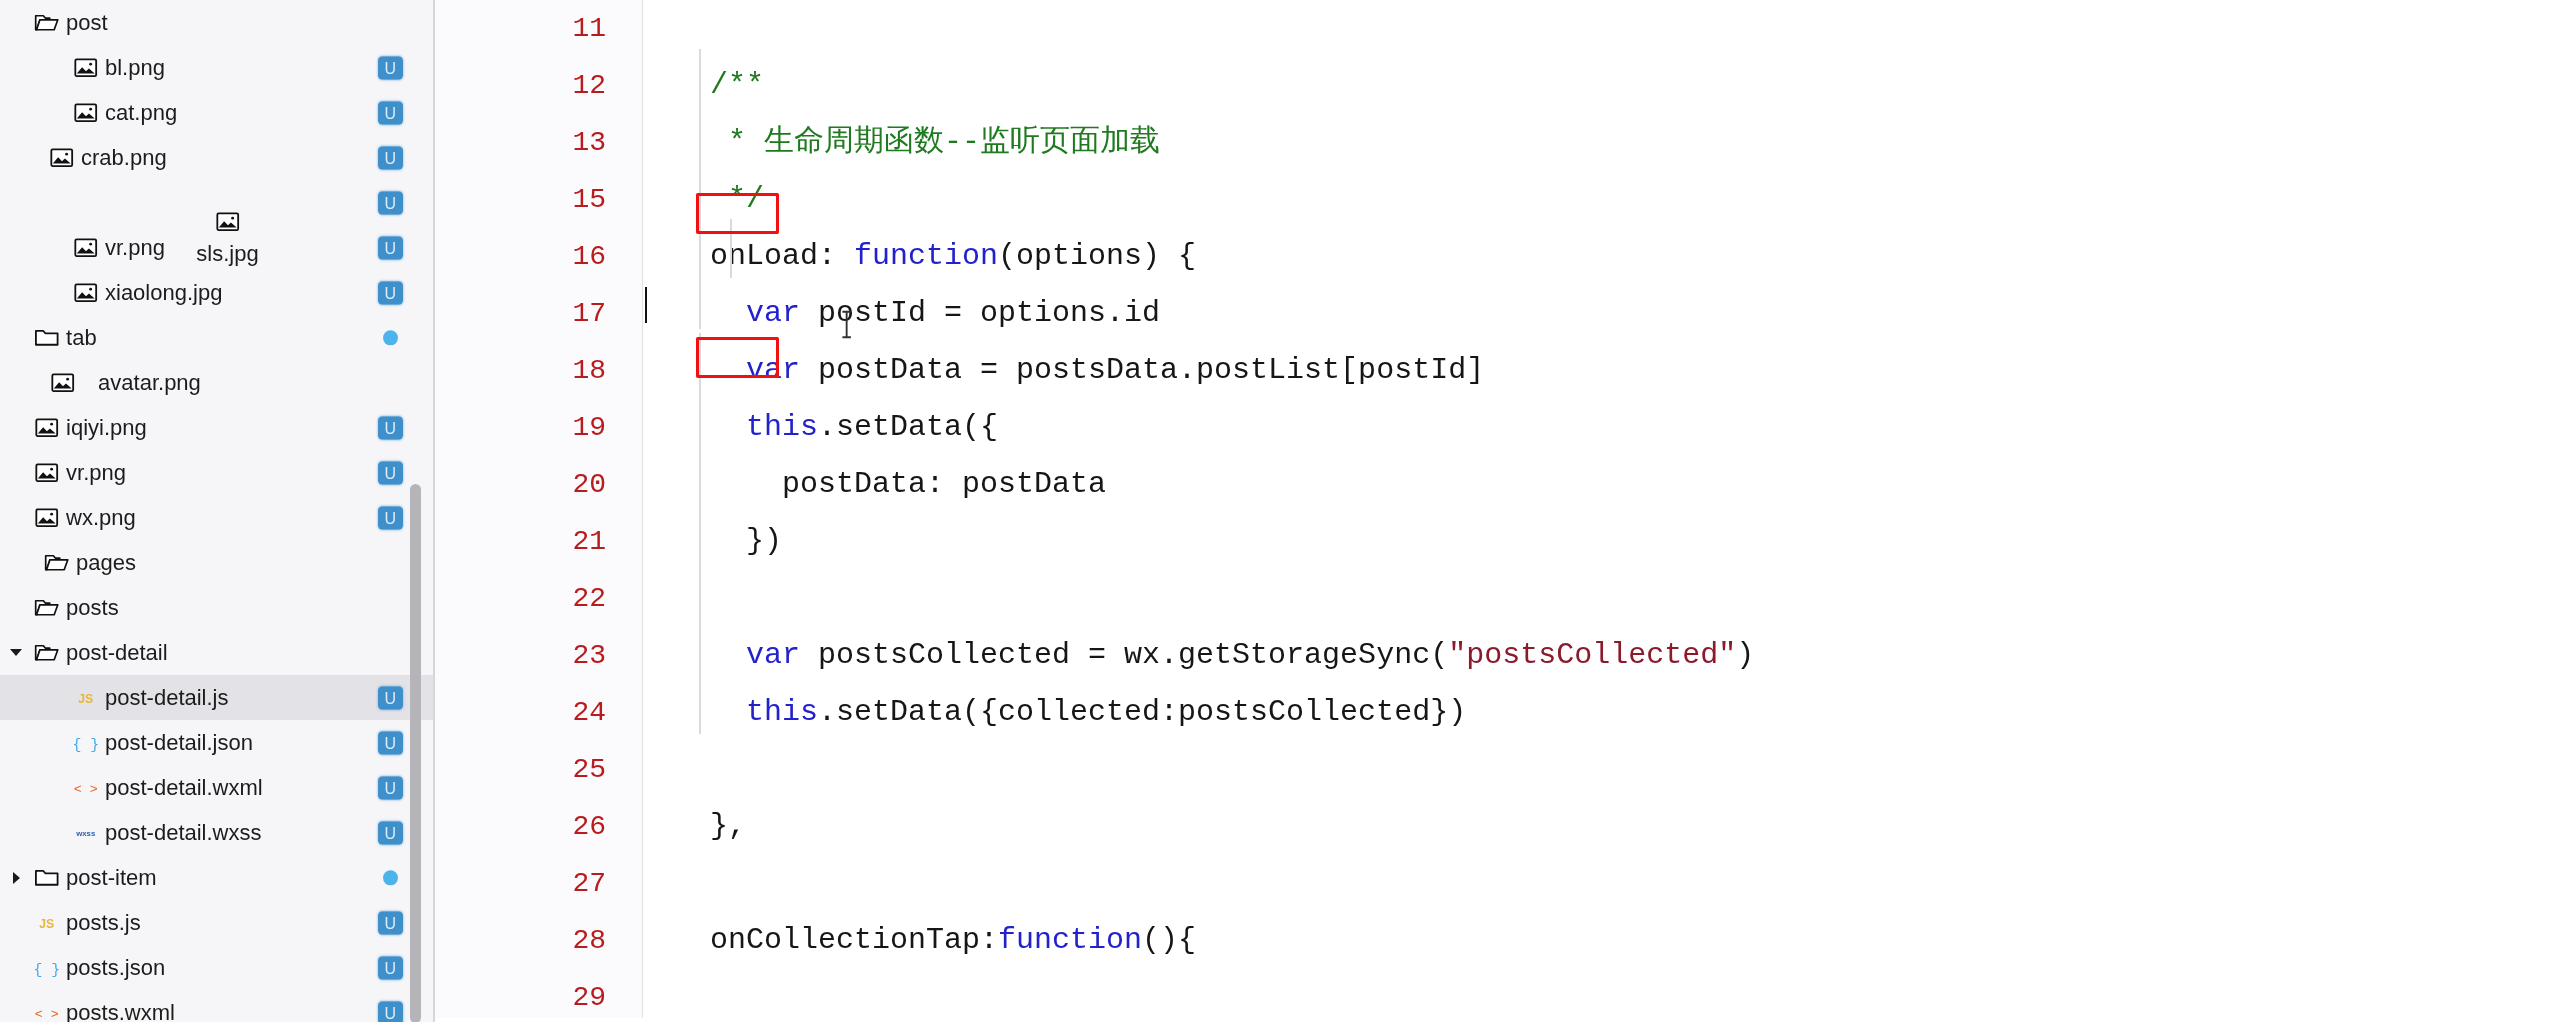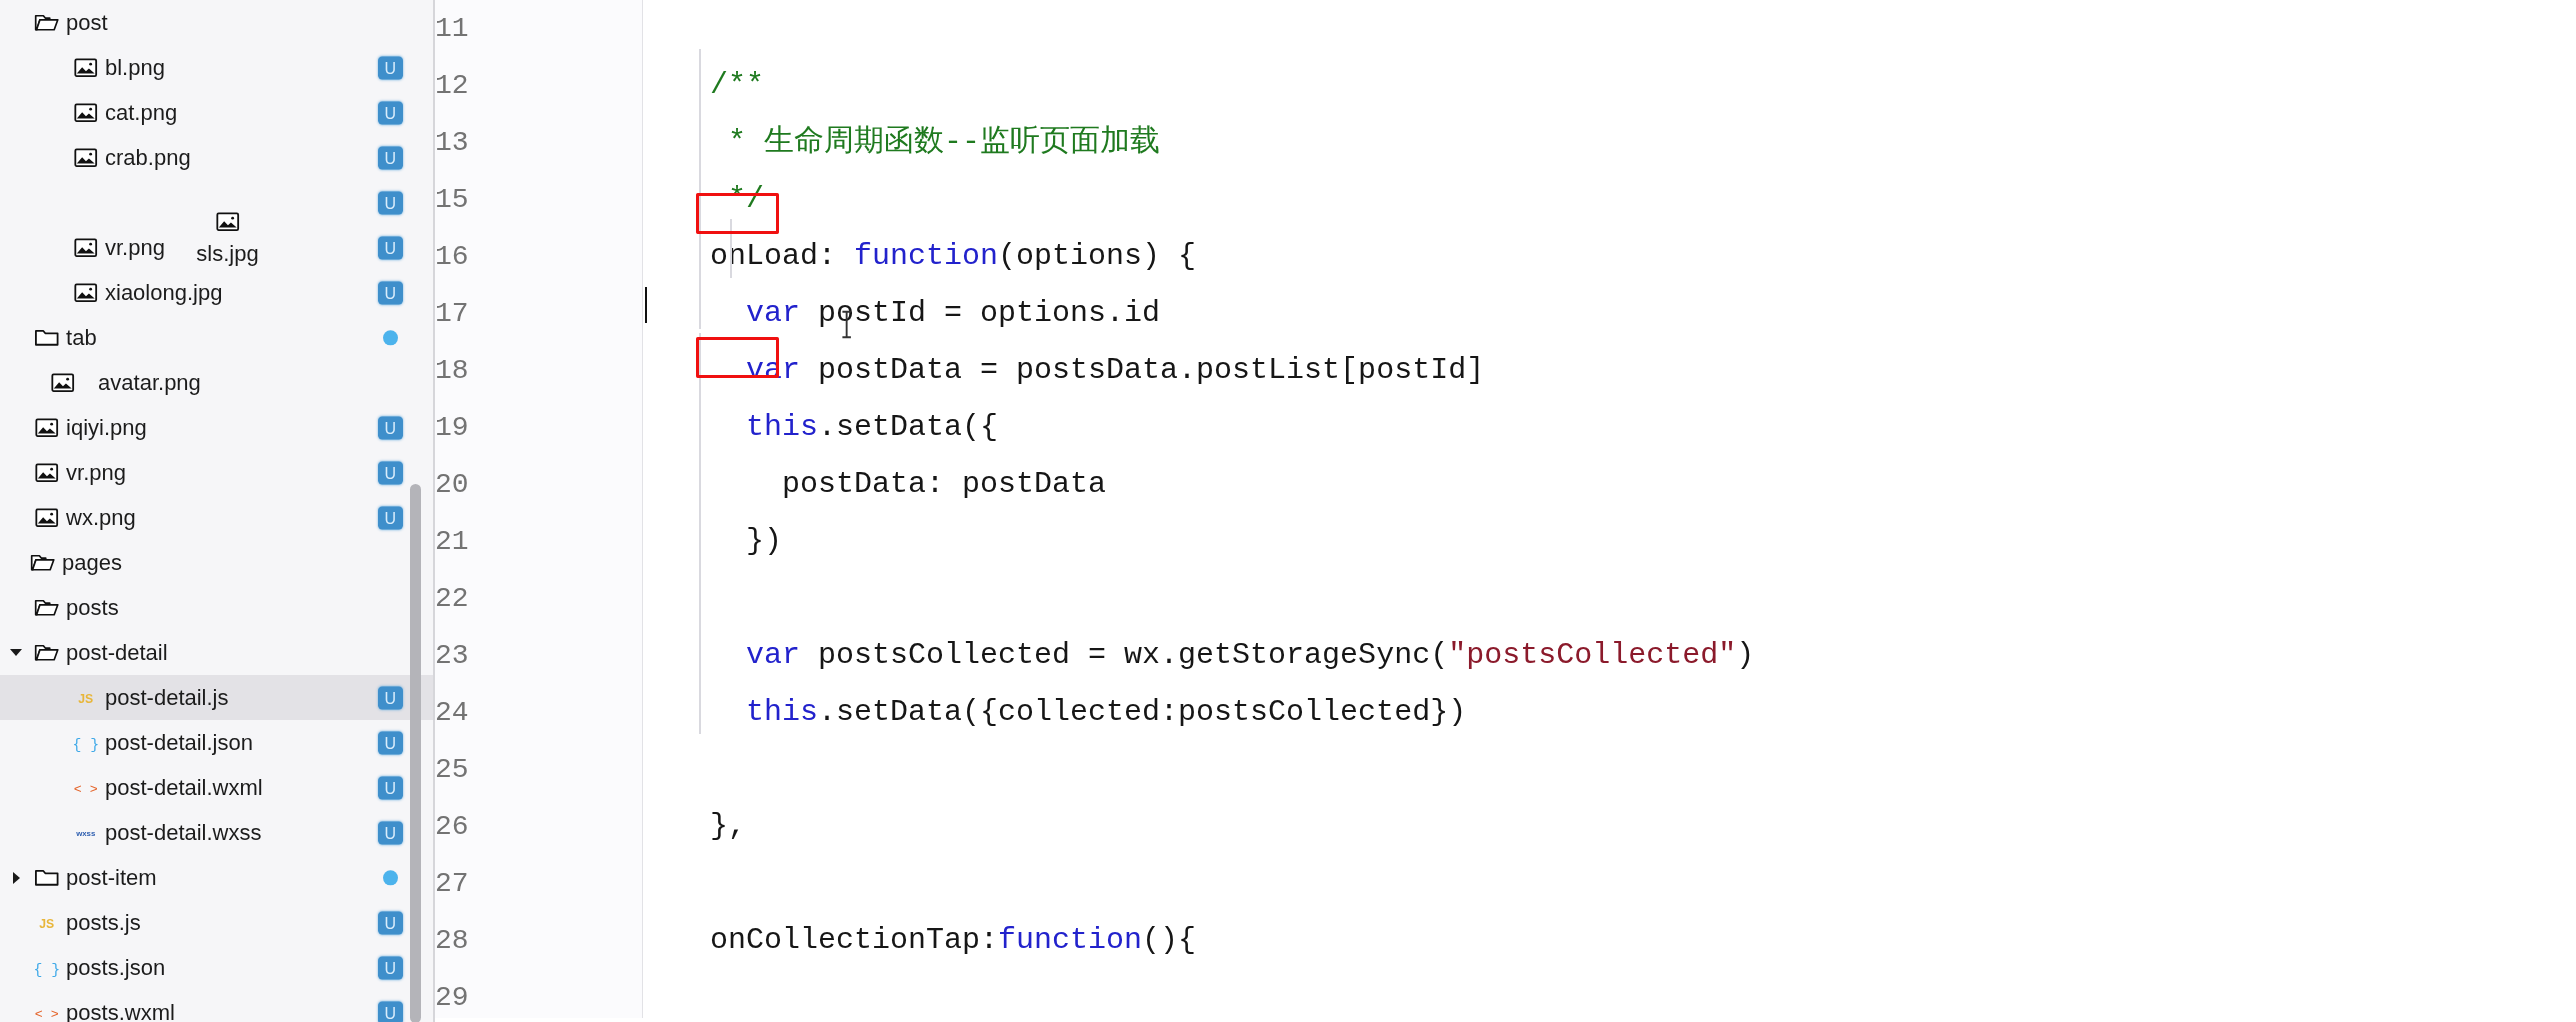--- a/index.html
+++ b/index.html
@@ -147,25 +147,27 @@
     width: 208px;
     flex: 0 0 208px;
     background: #fbfbfd;
     position: relative;
     box-sizing: border-box;
     border-right: 1.7px solid #e2e2e6;
   }
   .lnum {
     height: 57px;
     line-height: 57px;
+    text-align: right;
     padding-right: 36px;
     font-family: "Liberation Mono", monospace;
     font-size: 28px;
-    color: #737373;
+    color: #b91c1c;
     box-sizing: border-box;
+    margin-left: 12px;
   }
   .code-area {
     flex: 1 1 auto;
     position: relative;
     background: #ffffff;
     overflow: hidden;
   }
   .cline {
     height: 57px;
     line-height: 57px;
@@ -241,21 +243,21 @@
           <span class="icon-wrap">
             <svg class="gly" width="25.5" height="25.5" viewBox="0 0 24 24">
               <rect x="2.2" y="4.2" width="19.6" height="15.6" rx="1.2" fill="#fff" stroke="#111" stroke-width="1.7"></rect>
               <circle cx="16.6" cy="8.6" r="1.35" fill="#111"></circle>
               <path d="M3.6 17.4 L8.6 11.6 L12.2 15.2 L15 12.6 L20.4 17.4 Z" fill="#111"></path>
             </svg>
           </span>
           <span class="label">cat.png</span>
           <span class="badge-u">U</span>
         </div>
-        <div class="row" style="padding-left: 44px;">
+        <div class="row" style="padding-left: 20px;">
           <span class="twisty"></span>
           <span class="icon-wrap">
             <svg class="gly" width="25.5" height="25.5" viewBox="0 0 24 24">
               <rect x="2.2" y="4.2" width="19.6" height="15.6" rx="1.2" fill="#fff" stroke="#111" stroke-width="1.7"></rect>
               <circle cx="16.6" cy="8.6" r="1.35" fill="#111"></circle>
               <path d="M3.6 17.4 L8.6 11.6 L12.2 15.2 L15 12.6 L20.4 17.4 Z" fill="#111"></path>
             </svg>
           </span>
           <span class="label">crab.png</span>
           <span class="badge-u">U</span>
@@ -346,21 +348,21 @@
           <span class="icon-wrap">
             <svg class="gly" width="25.5" height="25.5" viewBox="0 0 24 24">
               <rect x="2.2" y="4.2" width="19.6" height="15.6" rx="1.2" fill="#fff" stroke="#111" stroke-width="1.7"></rect>
               <circle cx="16.6" cy="8.6" r="1.35" fill="#111"></circle>
               <path d="M3.6 17.4 L8.6 11.6 L12.2 15.2 L15 12.6 L20.4 17.4 Z" fill="#111"></path>
             </svg>
           </span>
           <span class="label">wx.png</span>
           <span class="badge-u">U</span>
         </div>
-        <div class="row" style="padding-left: 1px;">
+        <div class="row" style="padding-left: 15px;">
           <span class="twisty"></span>
           <span class="icon-wrap">
             <svg class="gly" width="25.5" height="25.5" viewBox="0 0 24 24">
               <path d="M1.6 5.4 h7.2 l1.8 2.2 h4.2 v1.6 H5.6 L2.6 18.6 H1.6 Z" fill="#fff" stroke="#111" stroke-width="1.6" stroke-linejoin="round"></path>
               <path d="M5.6 9.2 H22.4 L19 18.6 H2.4 Z" fill="#fff" stroke="#111" stroke-width="1.6" stroke-linejoin="round"></path>
             </svg>
           </span>
           <span class="label">pages</span>
         </div>
         <div class="row" style="padding-left: 5.1px;">

